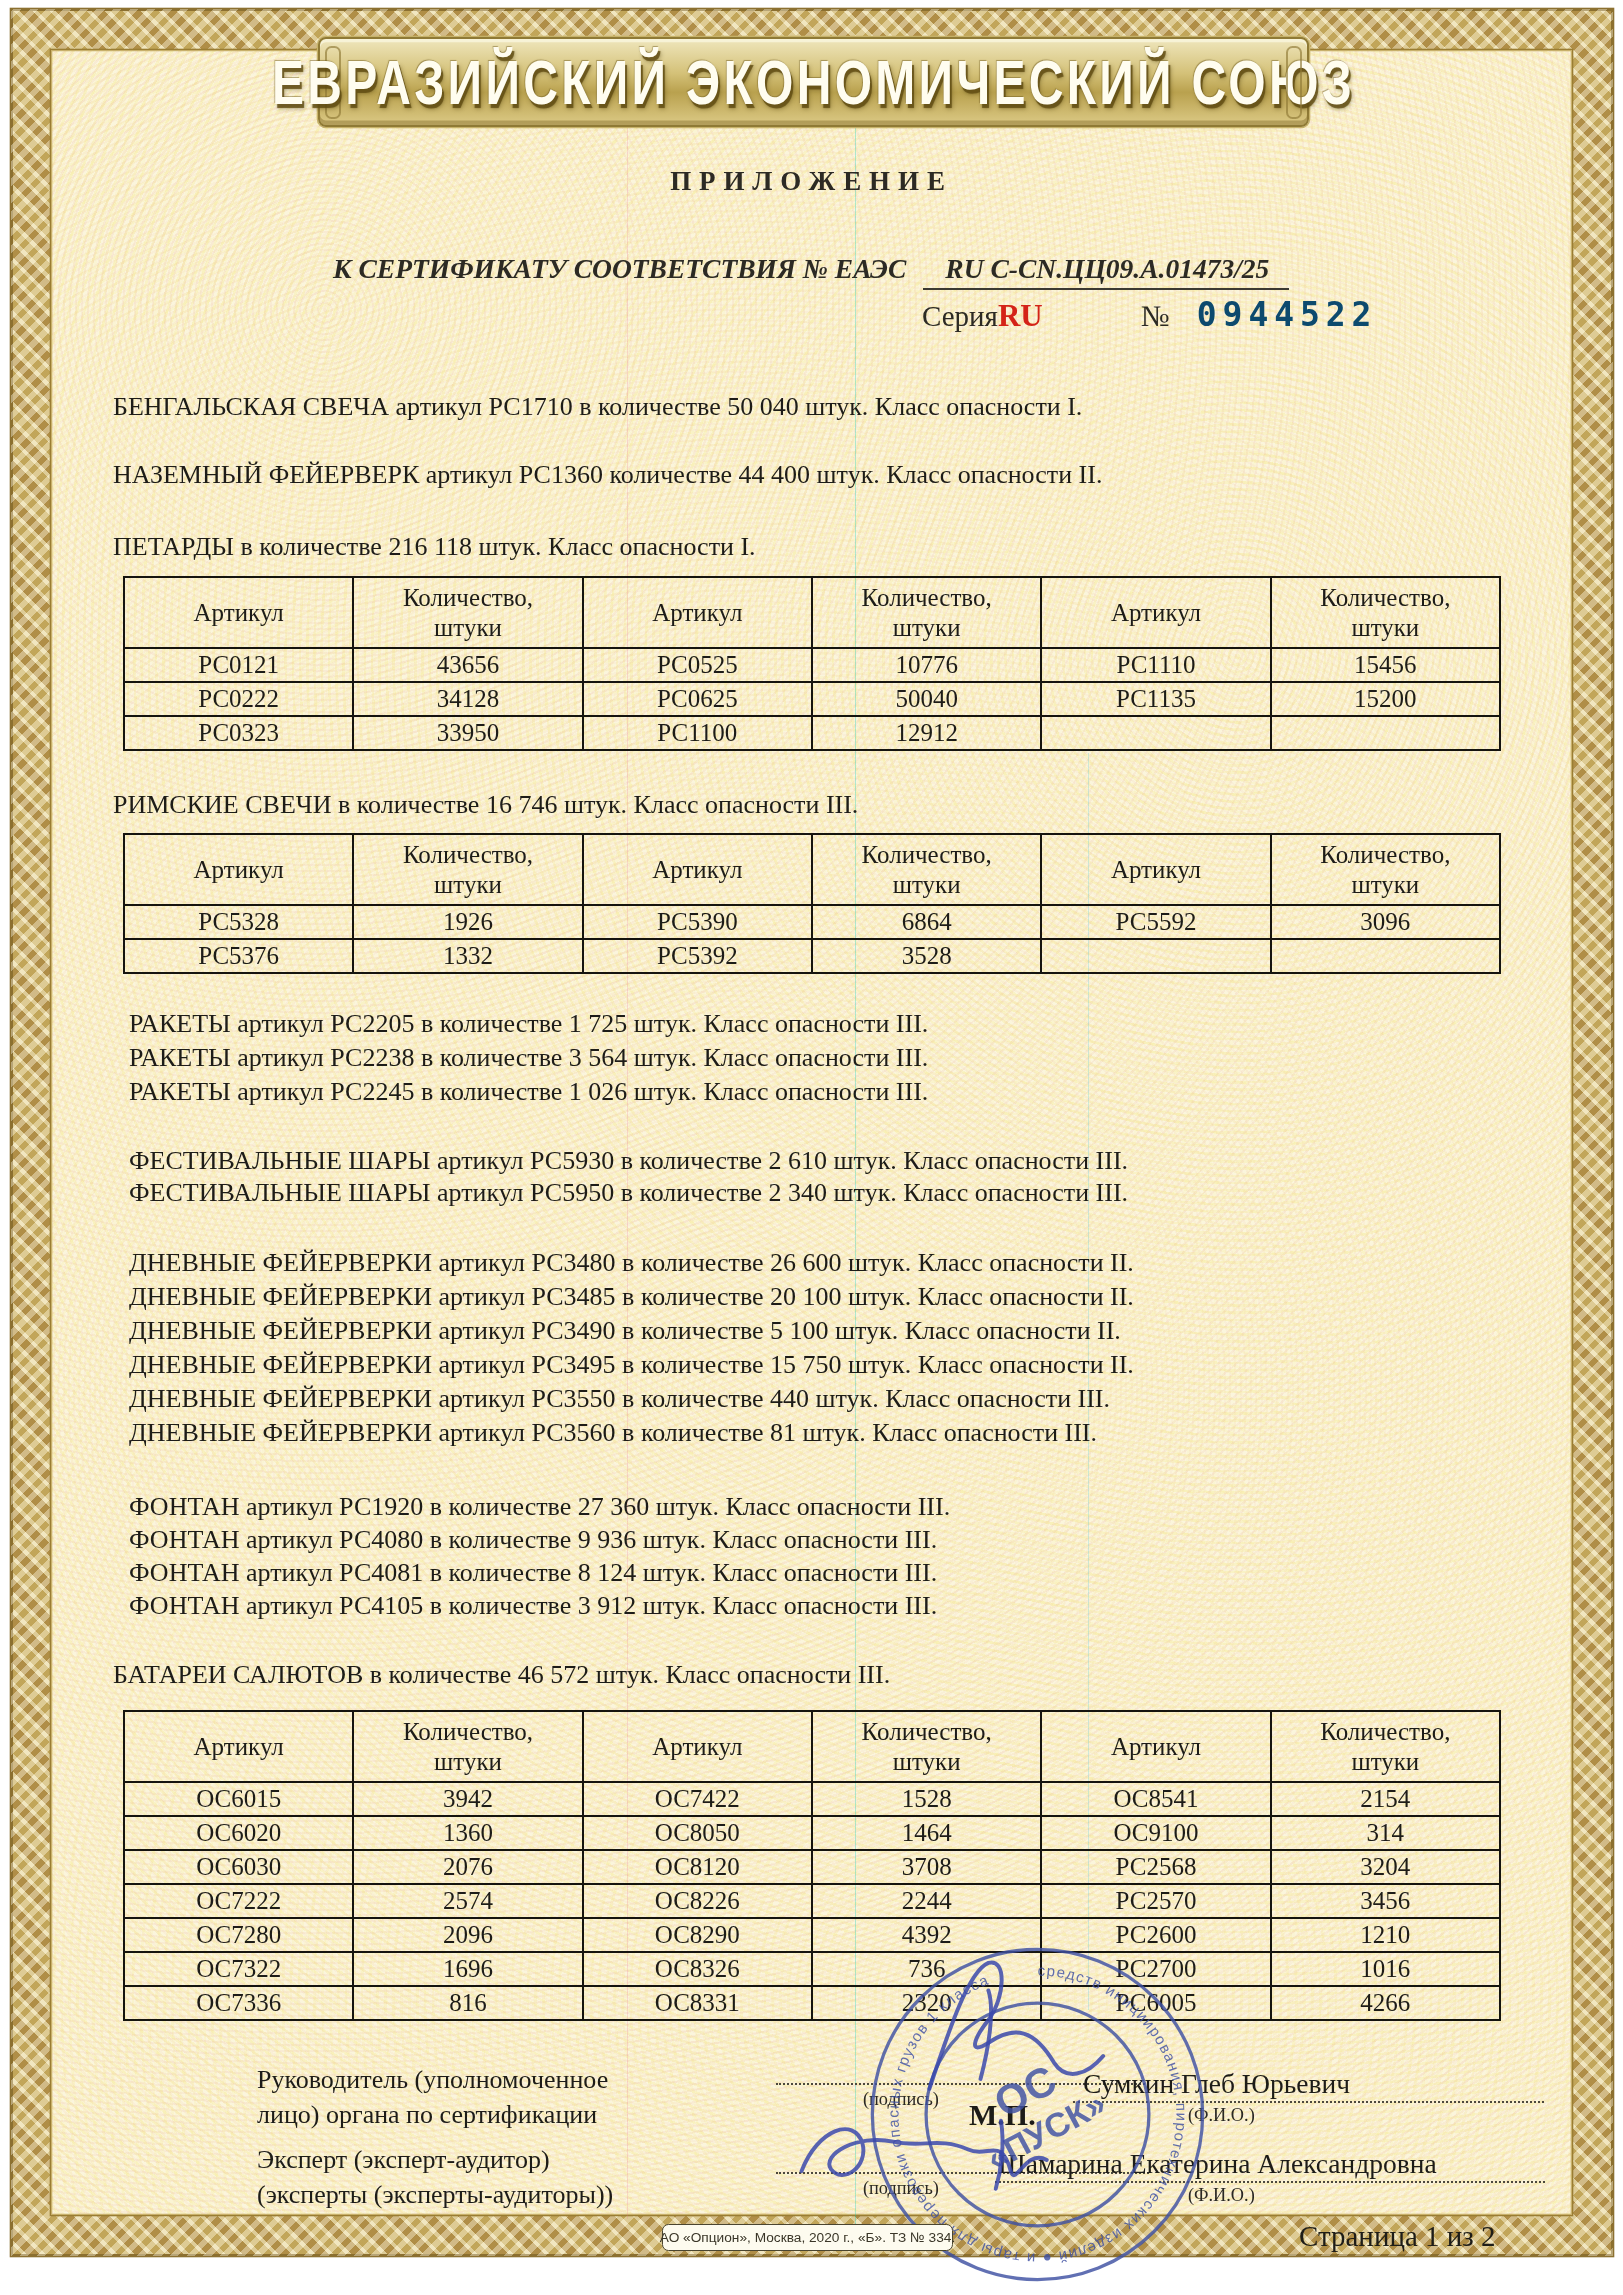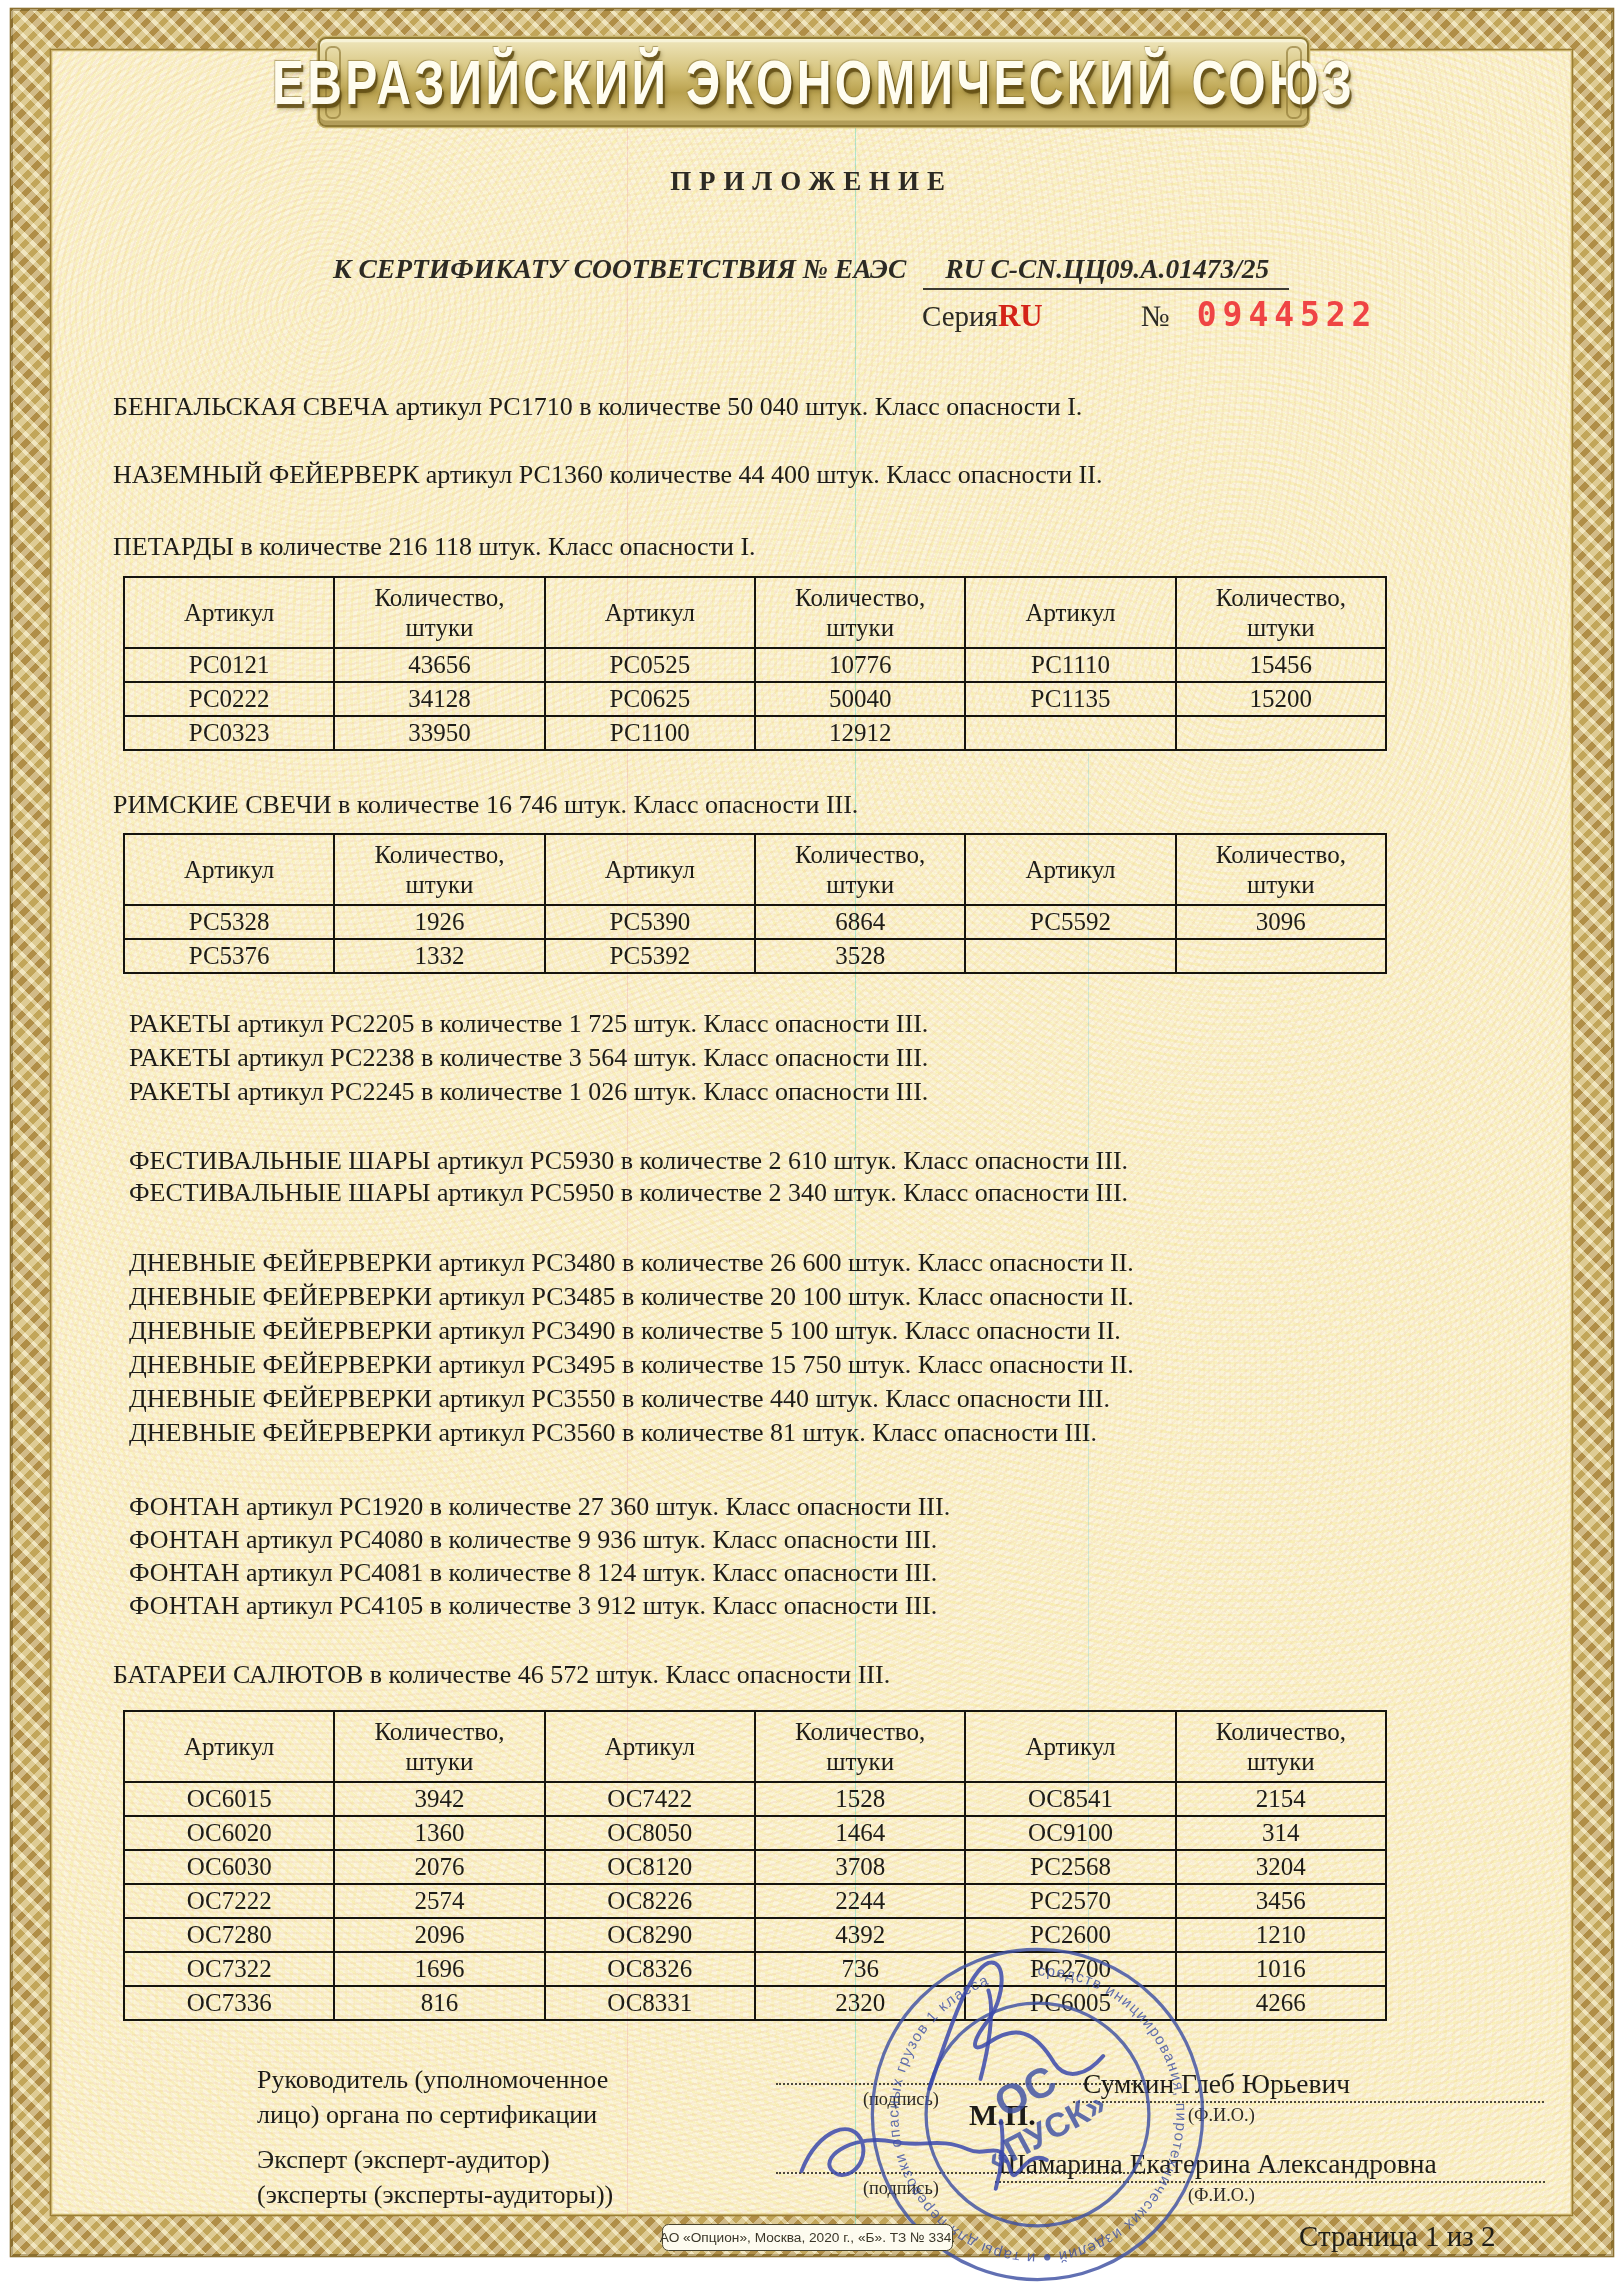--- a/index.html
+++ b/index.html
@@ -46,28 +46,28 @@
   .doc-title{position:absolute;left:0;top:166px;width:1623px;margin:0;text-align:center;
     font-size:27px;font-weight:bold;letter-spacing:7.9px;color:#2c2a24;}
 
   .subtitle{position:absolute;left:333px;top:253px;font-size:27.5px;font-weight:bold;color:#2c2a24;white-space:nowrap;font-style:italic;}
   .cert-num{display:inline-block;margin-left:17px;padding:0 19.6px 2.6px 22px;border-bottom:2px solid #3c3a32;
     font-weight:bold;}
 
   .series{position:absolute;left:922px;top:295px;font-size:29px;color:#2c2a24;white-space:nowrap;}
   .series .code{color:#d42318;font-weight:bold;font-size:31px;}
   .series .nsign{margin-left:98px;font-size:30px;}
-  .series .formnum{color:#ef4444;font-family:"DejaVu Sans Mono",monospace;font-weight:bold;
+  .series .formnum{color:#0c4a6e;font-family:"DejaVu Sans Mono",monospace;font-weight:bold;
     font-size:33px;letter-spacing:5.9px;margin-left:27.5px;}
 
   .para{position:absolute;left:113px;font-size:26px;line-height:31px;color:#1d1c18;white-space:nowrap;}
   .pgroup{position:absolute;left:113px;font-size:26px;color:#1d1c18;}
   .pline{white-space:nowrap;margin-left:16px;}
 
-  table.qty{position:absolute;left:123px;width:1264px;border-collapse:collapse;
+  table.qty{position:absolute;left:123px;width:1378px;border-collapse:collapse;
     border:2.6px solid #15140f;table-layout:fixed;font-size:25px;color:#1d1c18;}
   table.qty th{border:2px solid #15140f;border-bottom:2.6px solid #15140f;height:69px;
     font-weight:normal;text-align:center;vertical-align:middle;line-height:30px;padding:0;}
   table.qty td{border:2px solid #15140f;height:32px;text-align:center;vertical-align:middle;padding:0;}
   #table-petards{top:576px;}
   #table-roman{top:833px;}
   #table-batteries{top:1710px;}
 
   .rockets{top:1007px;line-height:34px;}
   .balls{top:1145px;line-height:32px;}

